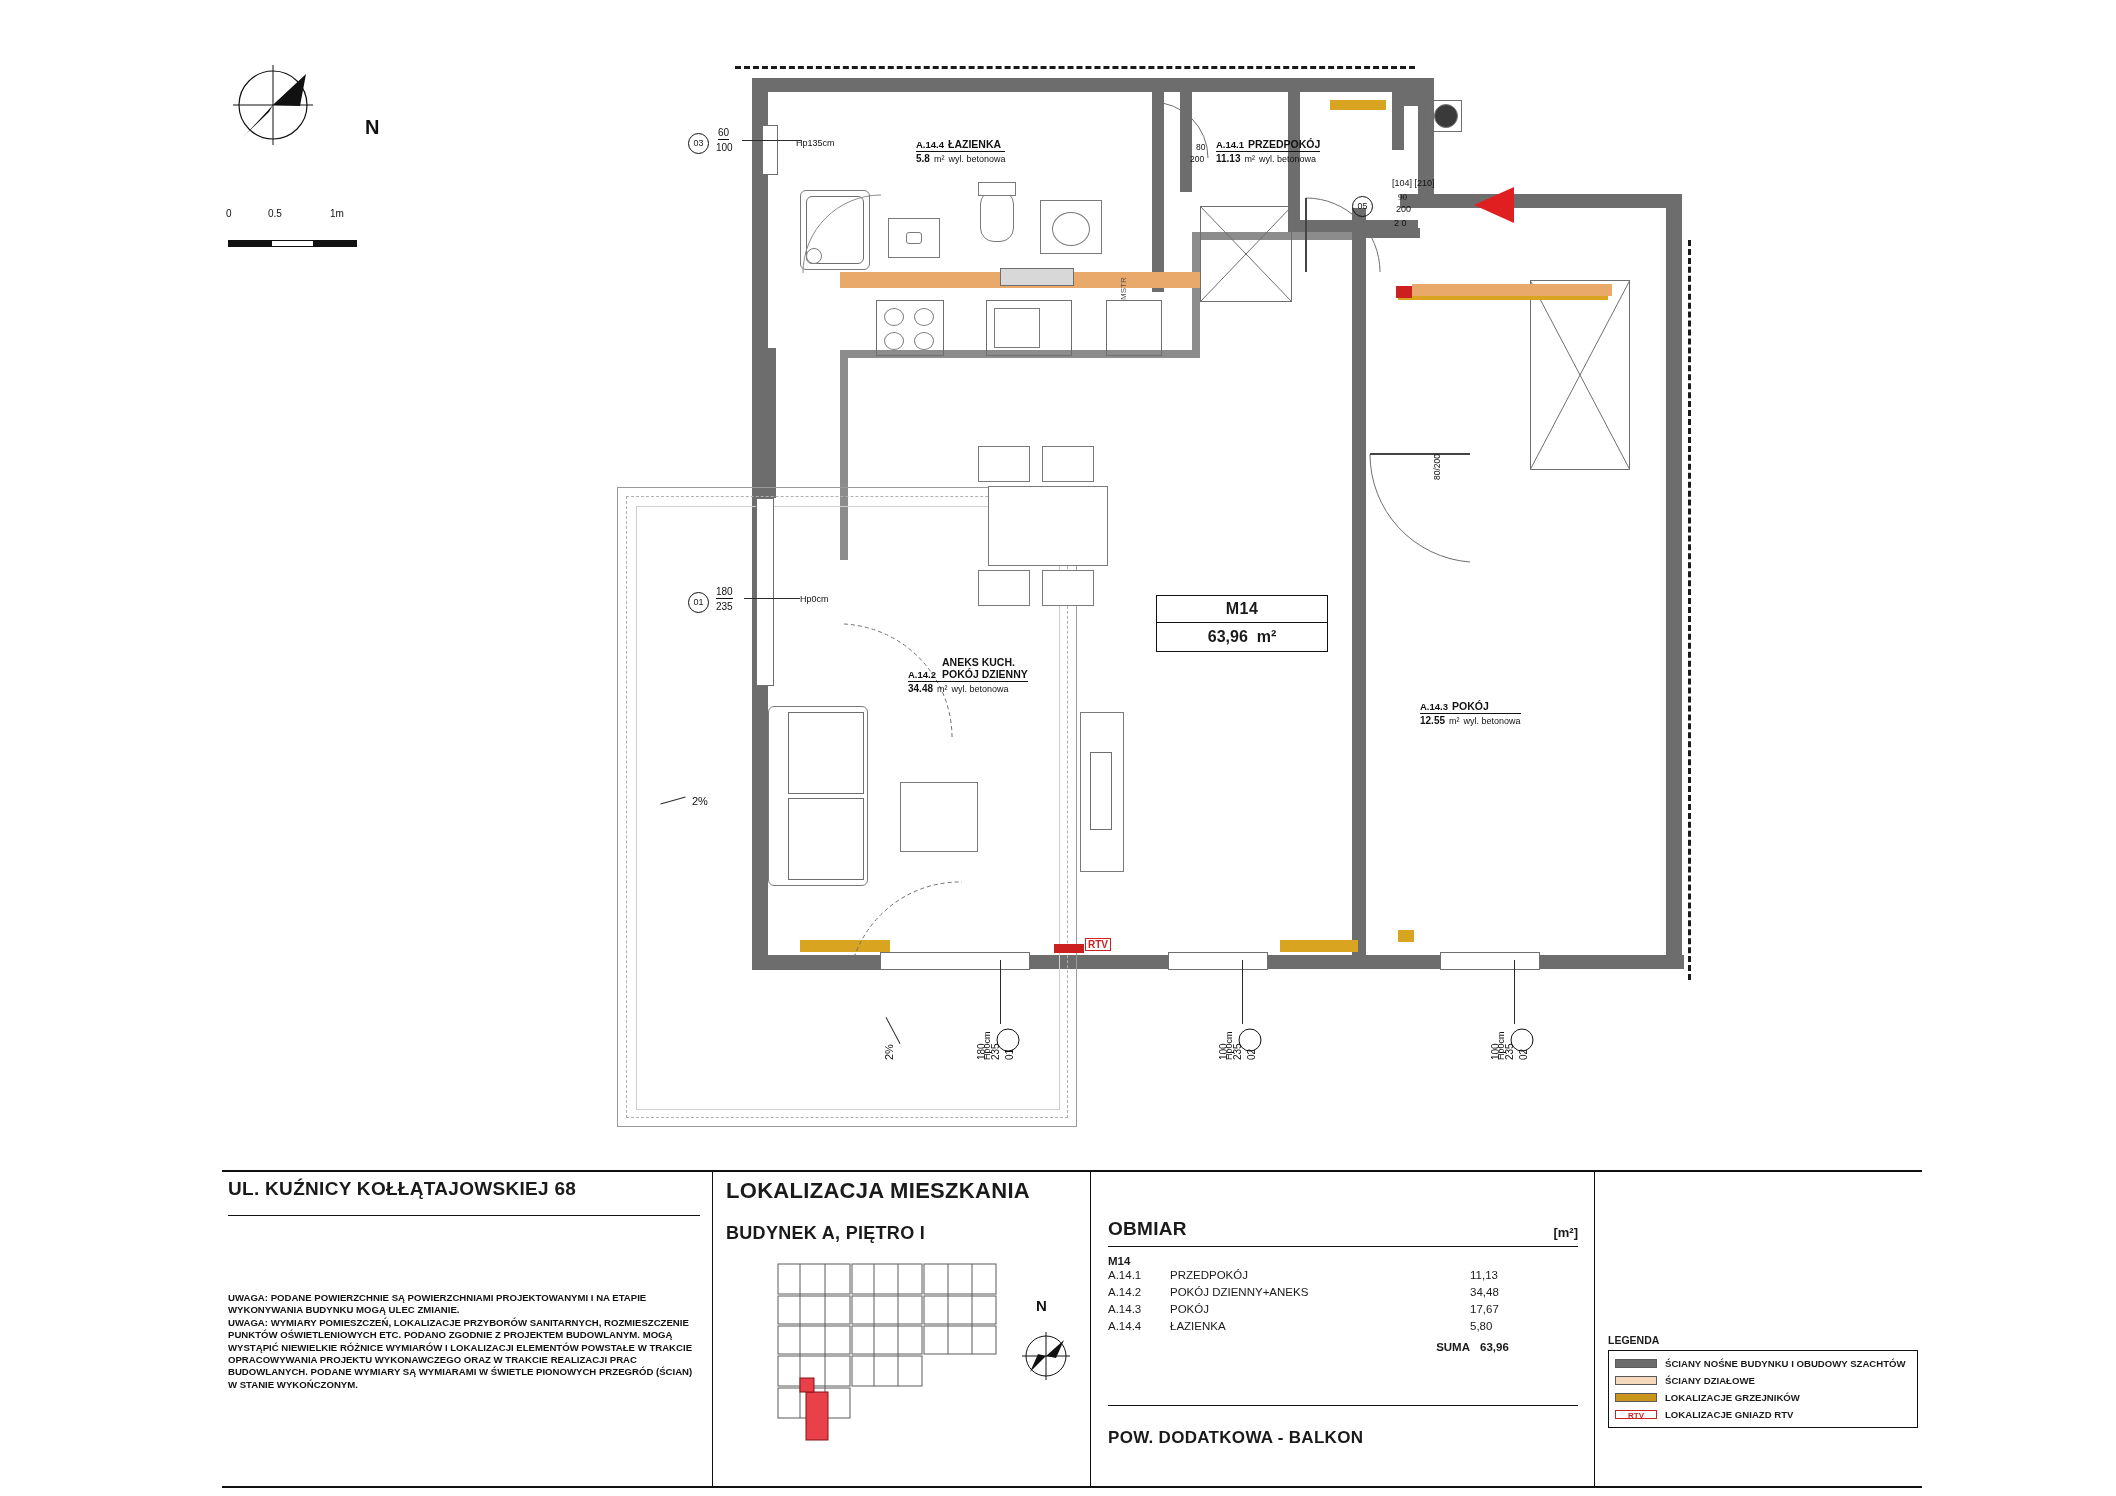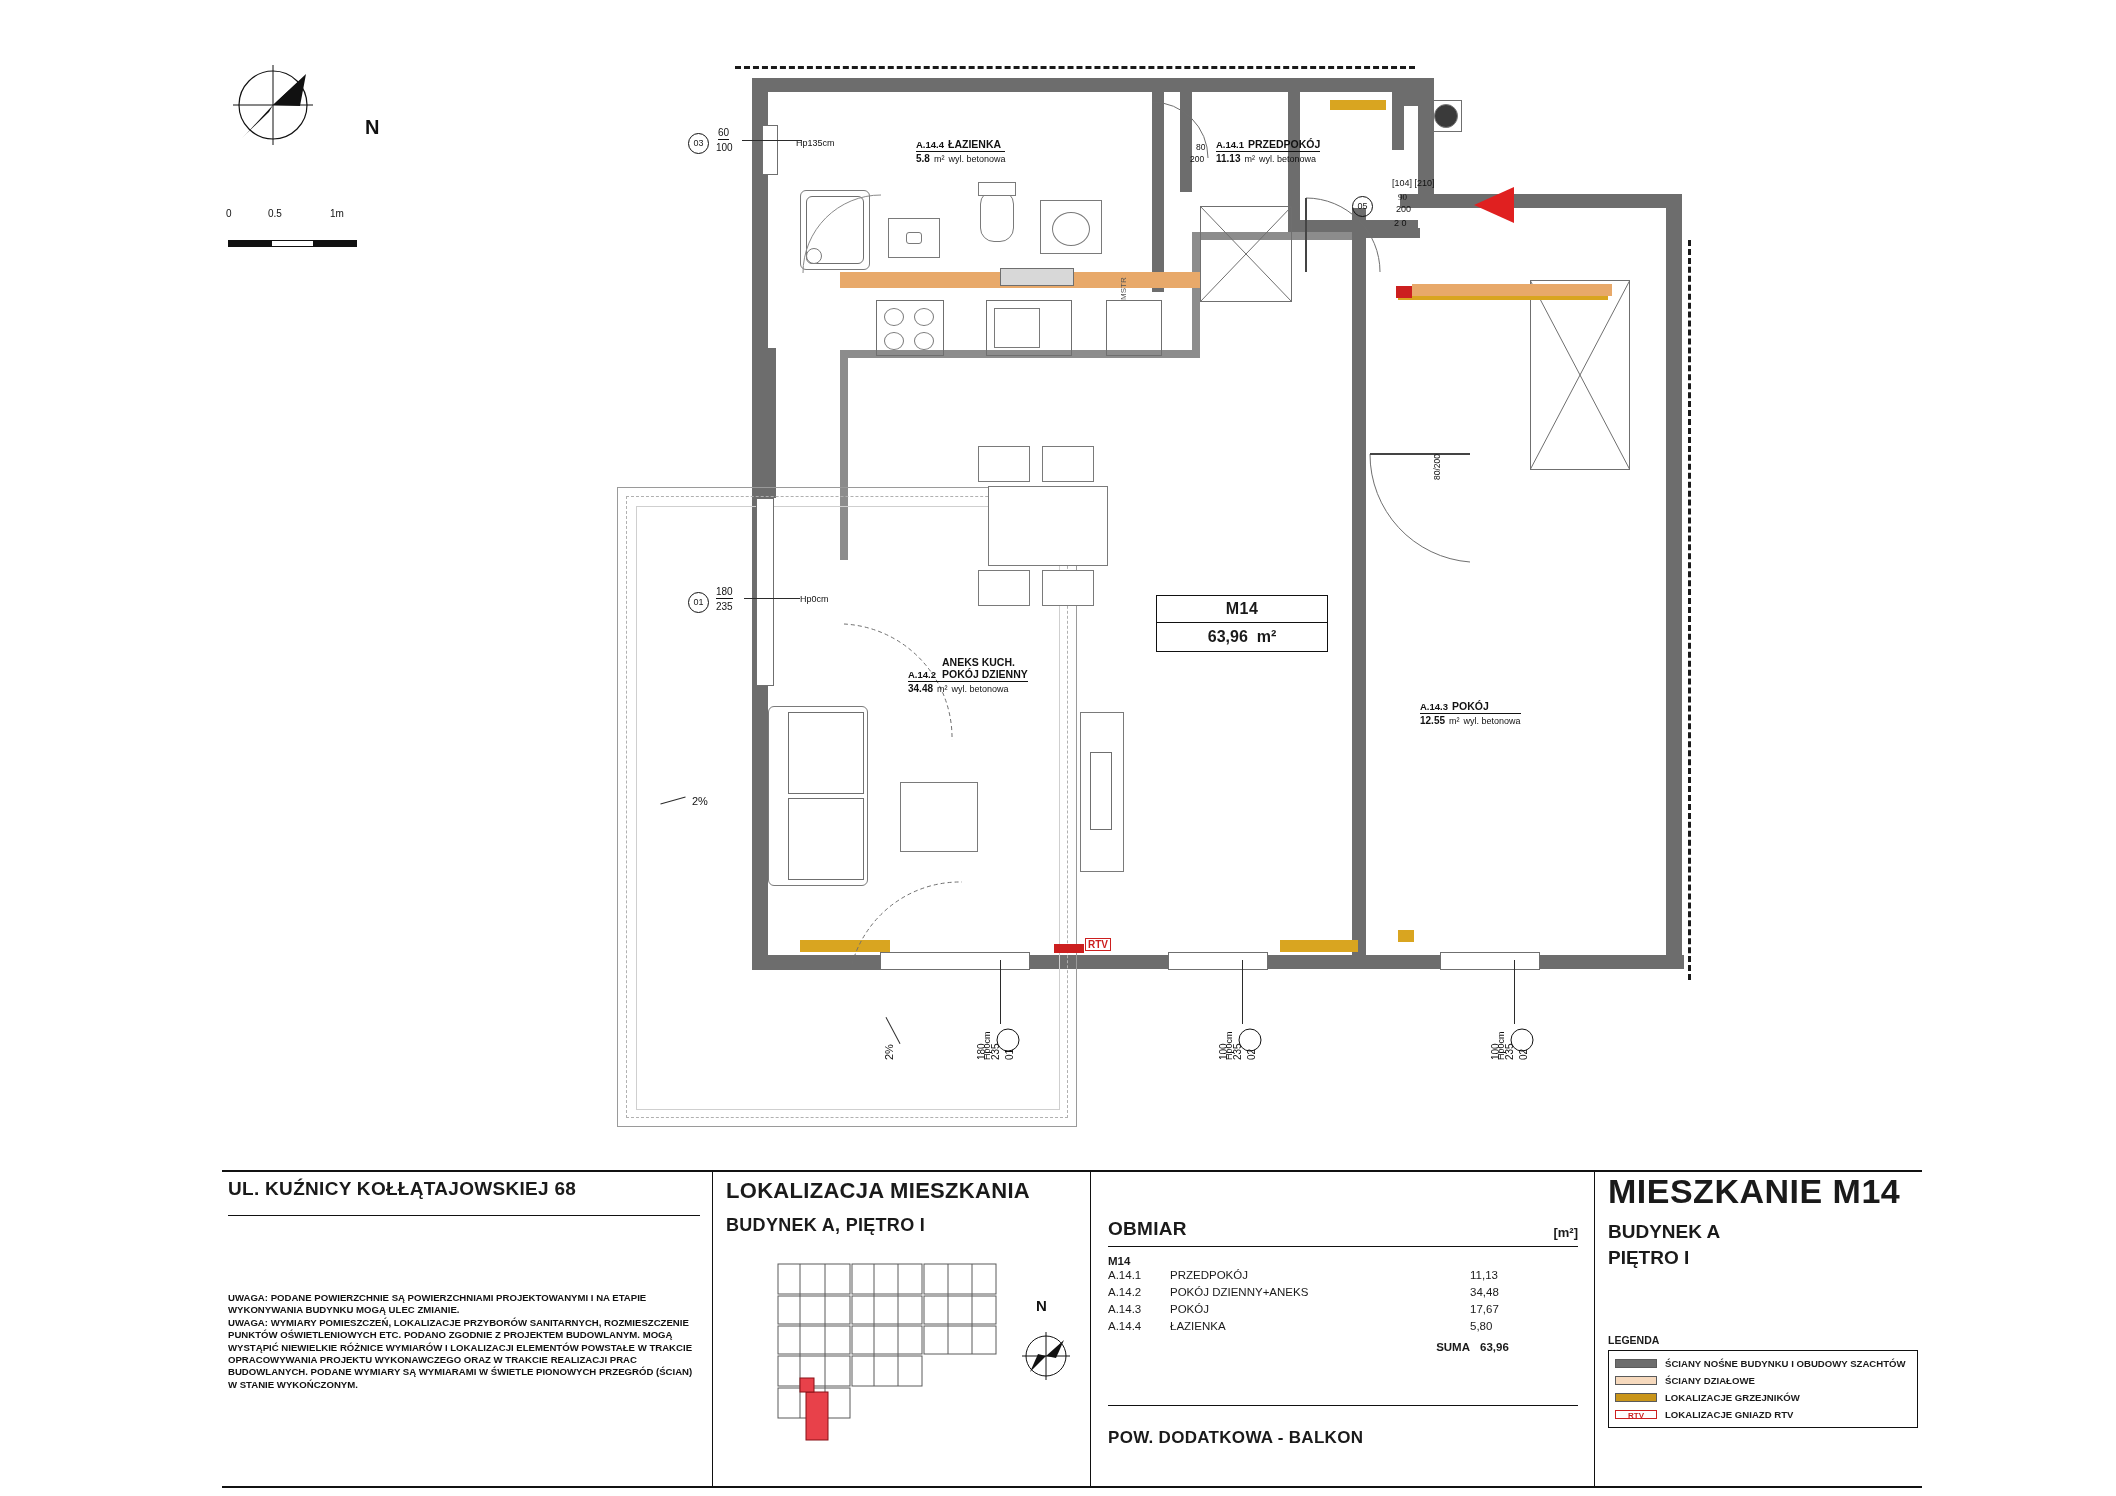--- a/index.html
+++ b/index.html
@@ -335,21 +335,21 @@
 
   <div class="tb" style="left:228px;top:1178px;width:470px;">
     <div class="tbtitle">UL. KUŹNICY KOŁŁĄTAJOWSKIEJ 68</div>
   </div>
   <div class="hline" style="left:228px;top:1215px;width:472px;"></div>
   <div class="note" style="position:absolute;left:228px;top:1292px;width:472px;white-space:pre-line;">UWAGA: PODANE POWIERZCHNIE SĄ POWIERZCHNIAMI PROJEKTOWANYMI I NA ETAPIE WYKONYWANIA BUDYNKU MOGĄ ULEC ZMIANIE.
 UWAGA: WYMIARY POMIESZCZEŃ, LOKALIZACJE PRZYBORÓW SANITARNYCH, ROZMIESZCZENIE PUNKTÓW OŚWIETLENIOWYCH ETC. PODANO ZGODNIE Z PROJEKTEM BUDOWLANYM. MOGĄ WYSTĄPIĆ NIEWIELKIE RÓŻNICE WYMIARÓW I LOKALIZACJI ELEMENTÓW POWSTAŁE W TRAKCIE OPRACOWYWANIA PROJEKTU WYKONAWCZEGO ORAZ W TRAKCIE REALIZACJI PRAC BUDOWLANYCH. PODANE WYMIARY SĄ WYMIARAMI W ŚWIETLE PIONOWYCH PRZEGRÓD (ŚCIAN) W STANIE WYKOŃCZONYM.</div>
 
   <div class="tb" style="left:726px;top:1178px;width:350px;">
     <div class="tbtitle" style="font-size:22px;">LOKALIZACJA MIESZKANIA</div>
-    <div class="tbtitle" style="font-size:18px;margin-top:11px;">BUDYNEK A, PIĘTRO I</div>
+    <div class="tbtitle" style="font-size:18px;margin-top:19px;">BUDYNEK A, PIĘTRO I</div>
   </div>
 
   <div class="abs" style="left:770px;top:1258px;width:245px;height:190px;">
     <svg width="245" height="190" viewBox="0 0 245 190">
       <g stroke="#5a5a5a" stroke-width="1" fill="none">
         <rect x="8" y="6" width="72" height="30"></rect>
         <rect x="82" y="6" width="70" height="30"></rect>
         <rect x="154" y="6" width="72" height="30"></rect>
         <rect x="8" y="38" width="72" height="28"></rect>
         <rect x="82" y="38" width="70" height="28"></rect>
@@ -412,25 +412,20 @@
     </div>
     <div class="obmiar-row" style="font-weight:bold;margin-top:4px;">
       <div class="c1"></div>
       <div class="c2" style="text-align:right;padding-right:10px;">SUMA</div>
       <div class="c3">63,96</div>
     </div>
   </div>
   <div class="hline" style="left:1108px;top:1405px;width:470px;"></div>
   <div class="tbtitle" style="position:absolute;left:1108px;top:1428px;font-size:17px;">POW. DODATKOWA - BALKON</div>
 
-  <div class="tb" style="left:1608px;top:1172px;width:310px;">
-    <div style="font-size:34px;font-weight:bold;letter-spacing:.5px;">MIESZKANIE M14</div>
-    <div style="font-size:19px;font-weight:bold;margin-top:10px;">BUDYNEK   A</div>
-    <div style="font-size:19px;font-weight:bold;margin-top:4px;">PIĘTRO I</div>
-  </div>
 
   <div style="position:absolute;left:1608px;top:1334px;font-size:10.5px;font-weight:bold;">LEGENDA</div>
   <div class="legend-box" style="left:1608px;top:1350px;width:310px;height:78px;padding:4px 0;">
     <div class="legend-row">
       <span class="sw" style="background:#6d6d6d;"></span>
       <span>ŚCIANY NOŚNE BUDYNKU I OBUDOWY SZACHTÓW</span>
     </div>
     <div class="legend-row">
       <span class="sw" style="background:#f6d9bd;"></span>
       <span>ŚCIANY DZIAŁOWE</span>

